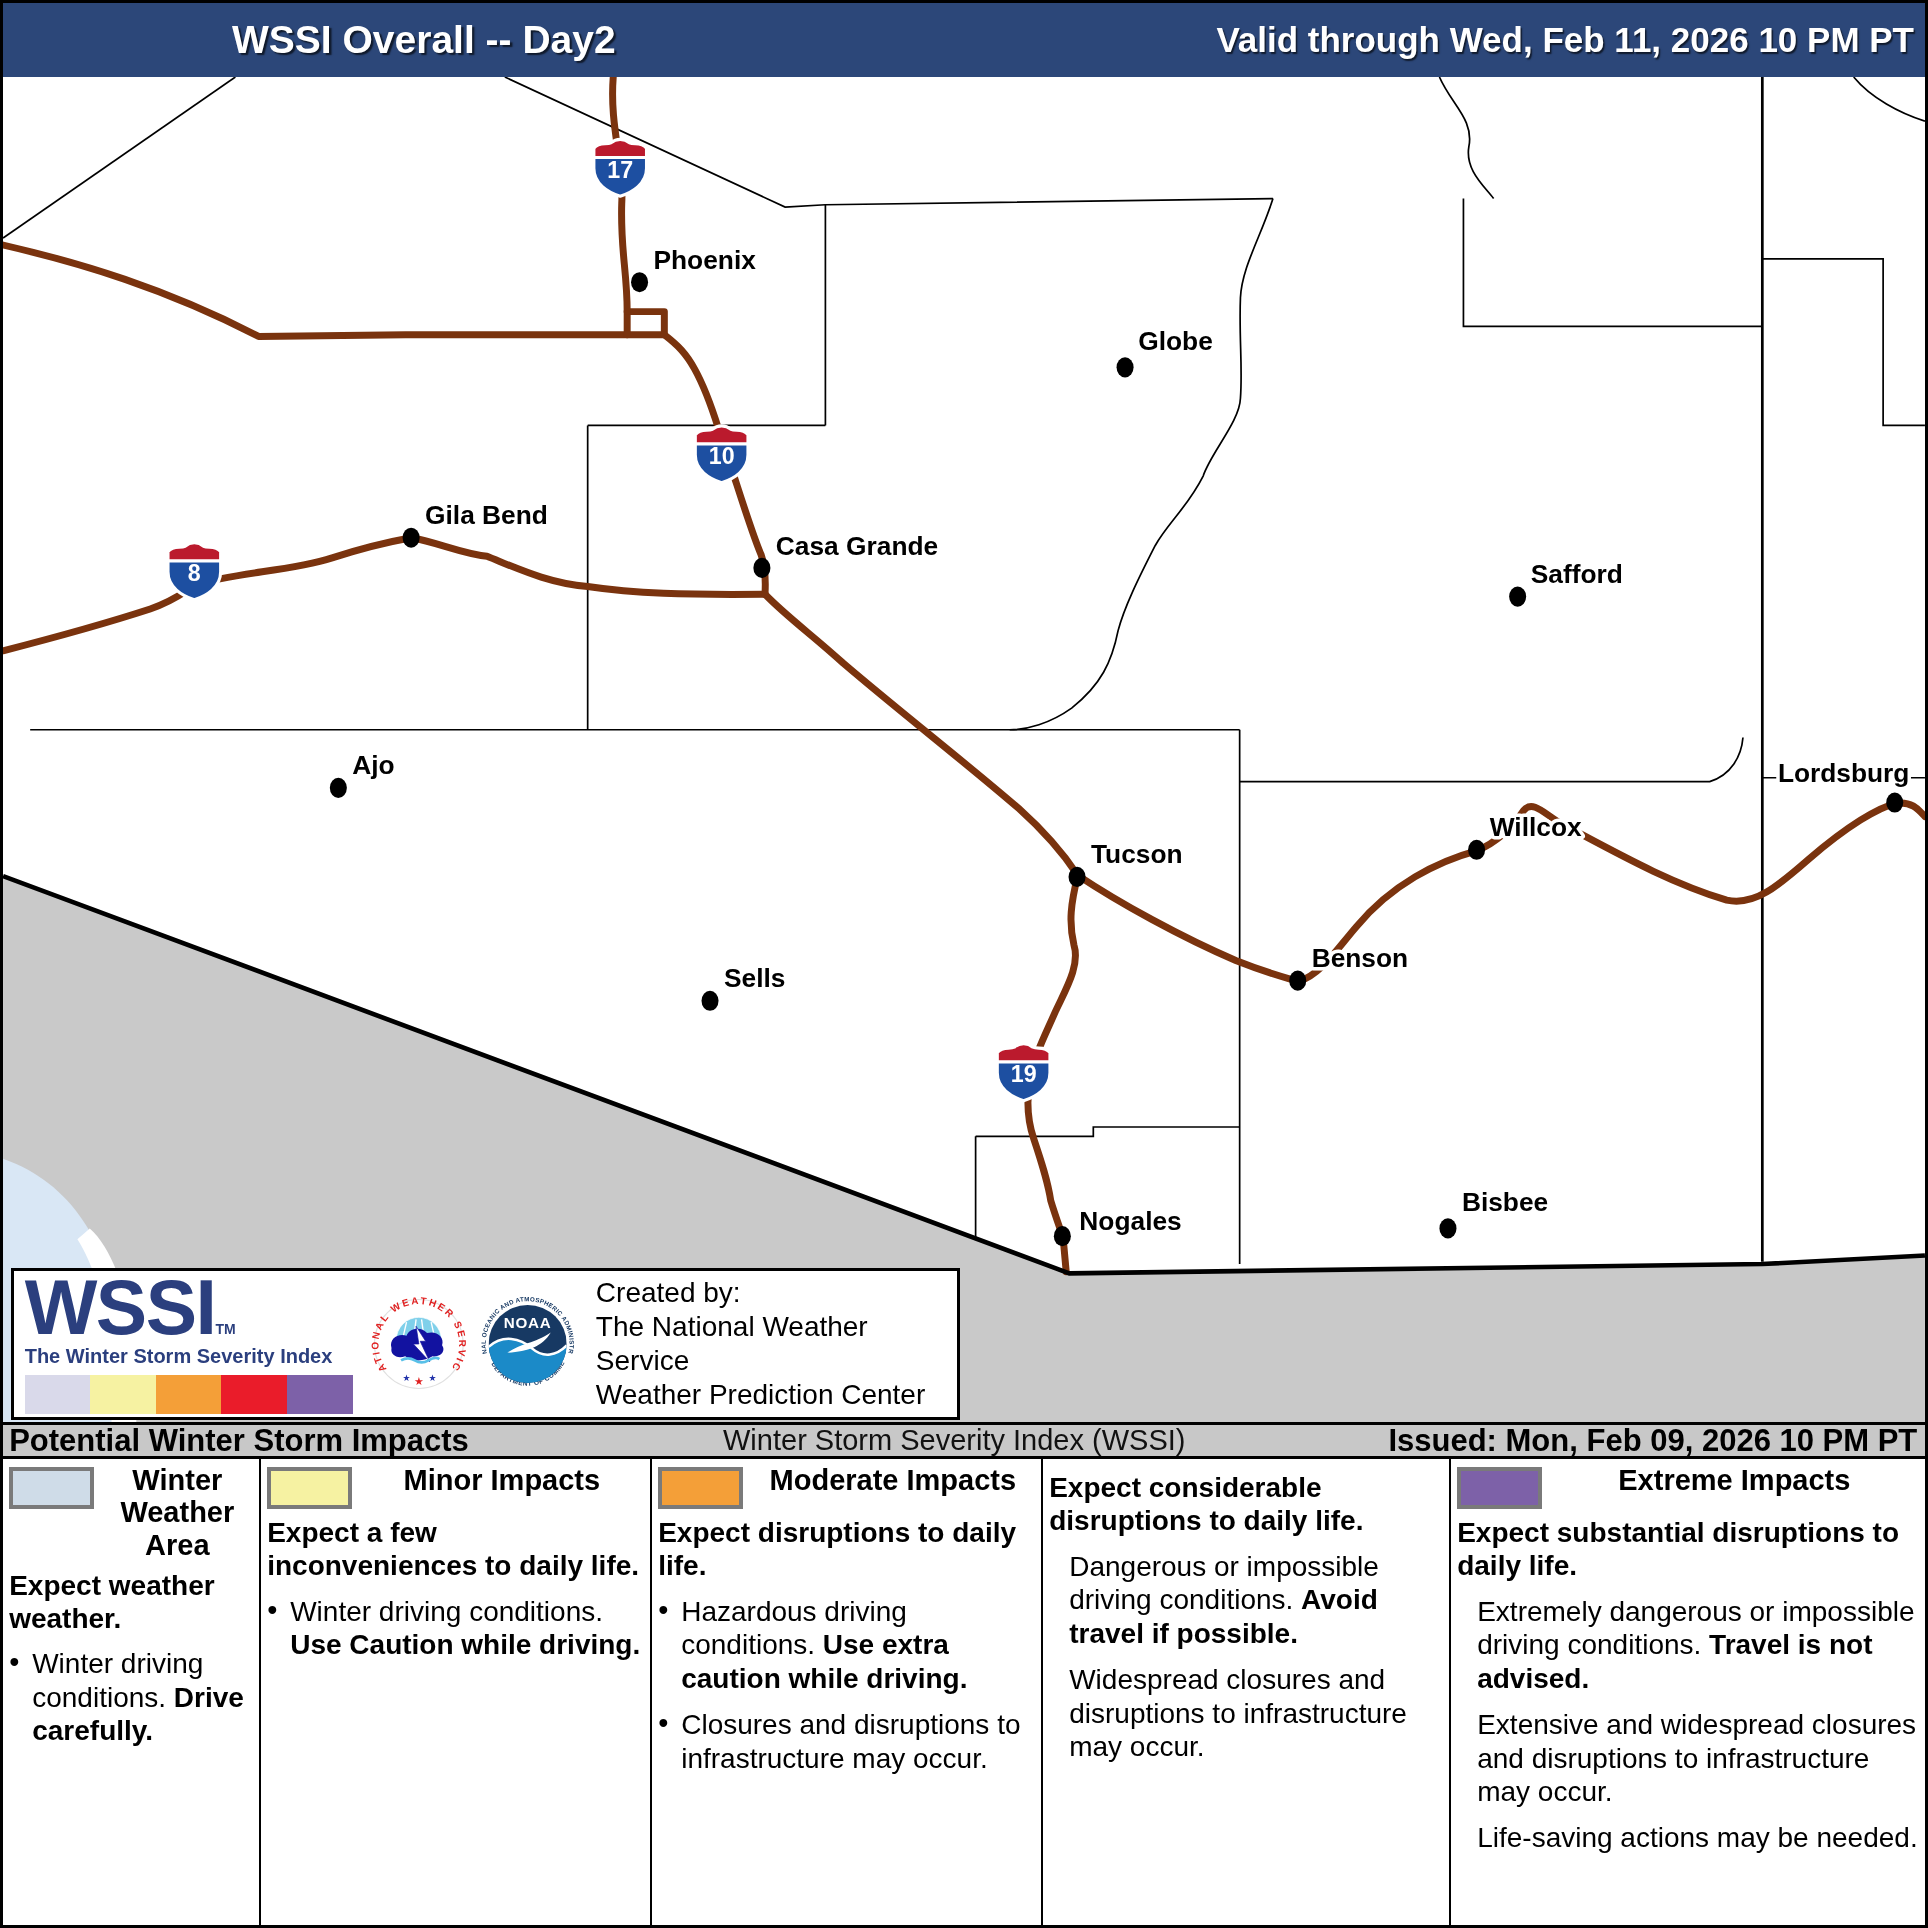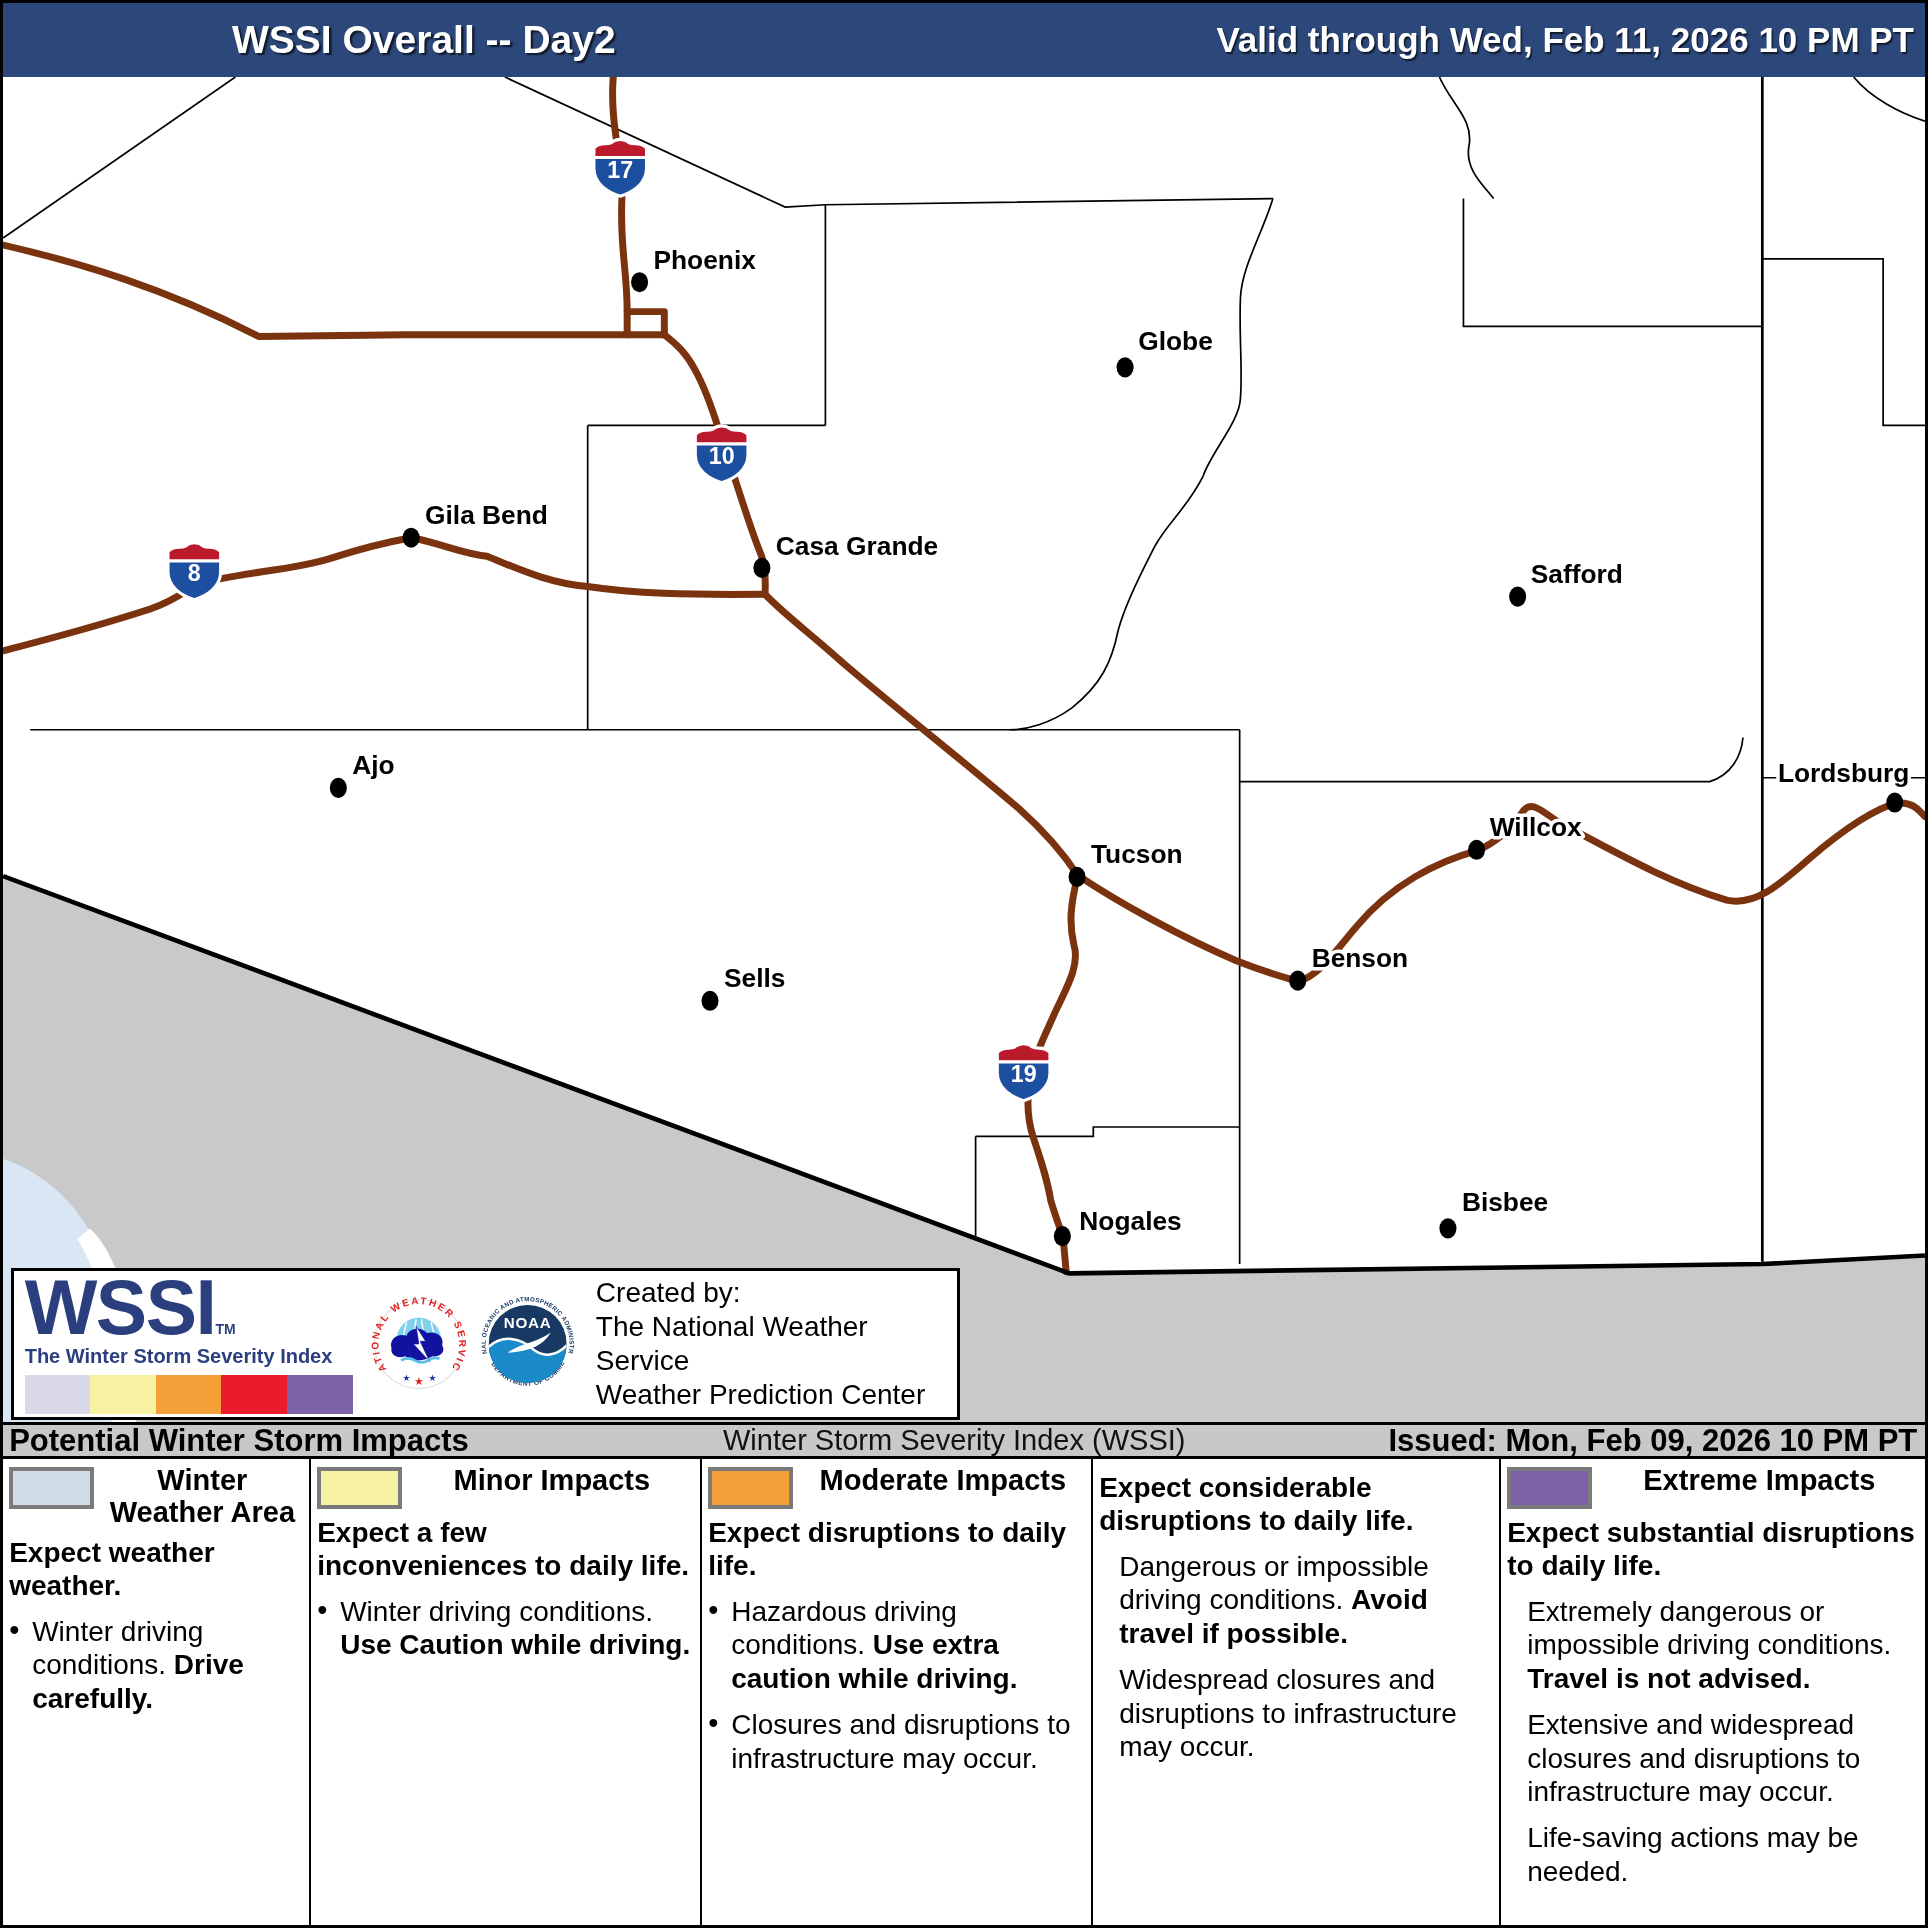--- a/index.html
+++ b/index.html
@@ -32,21 +32,21 @@
   .issue-bar{position:absolute;left:0;top:1419px;width:100%;height:37px;background:#c8c8c8;
         border-top:3.1px solid #000;border-bottom:3.1px solid #000;box-sizing:border-box;z-index:6;}
   .issue-left{position:absolute;left:6.2px;top:0;line-height:31px;font-size:31px;font-weight:bold;color:#000;}
   .issue-center{position:absolute;left:720px;top:0;line-height:31px;font-size:29px;color:#111;}
   .issue-right{position:absolute;right:7.7px;top:0;line-height:31px;font-size:31px;font-weight:bold;color:#000;}
   
   .legend{position:absolute;left:0;top:1456px;width:100%;height:466px;background:#fff;
         display:flex;z-index:6;}
   .col{box-sizing:border-box;padding:4.6px 6.2px 0 6.2px;}
   .col.sep{border-right:2.3px solid #000;}
-  .c1{width:308px;} .c2{width:391px;} .c3{width:391px;} .c4{width:408px;} .c5{flex:1;border-radius:30px;}
+  .c1{width:258px;} .c2{width:391px;} .c3{width:391px;} .c4{width:408px;} .c5{flex:1;border-radius:30px;}
   .col-head{display:flex;align-items:flex-start;gap:7.7px;}
   .swatch{flex:0 0 auto;width:77px;height:34px;border:4.6px solid #7a7a7a;margin-top:3.1px;}
   .col-title{flex:1;text-align:center;font-size:29px;font-weight:bold;color:#000;line-height:1.12;}
   .intro{font-size:28px;font-weight:bold;color:#000;line-height:1.18;margin-top:7.7px;}
   .item{display:flex;font-size:28px;color:#000;line-height:1.2;margin-top:12.4px;}
   .item .dot{flex:0 0 23px;font-size:29px;line-height:1.1;}
   .item.plain{padding-left:20px;}
   .item .itext b{font-weight:bold;}
 </style>
 </head>

